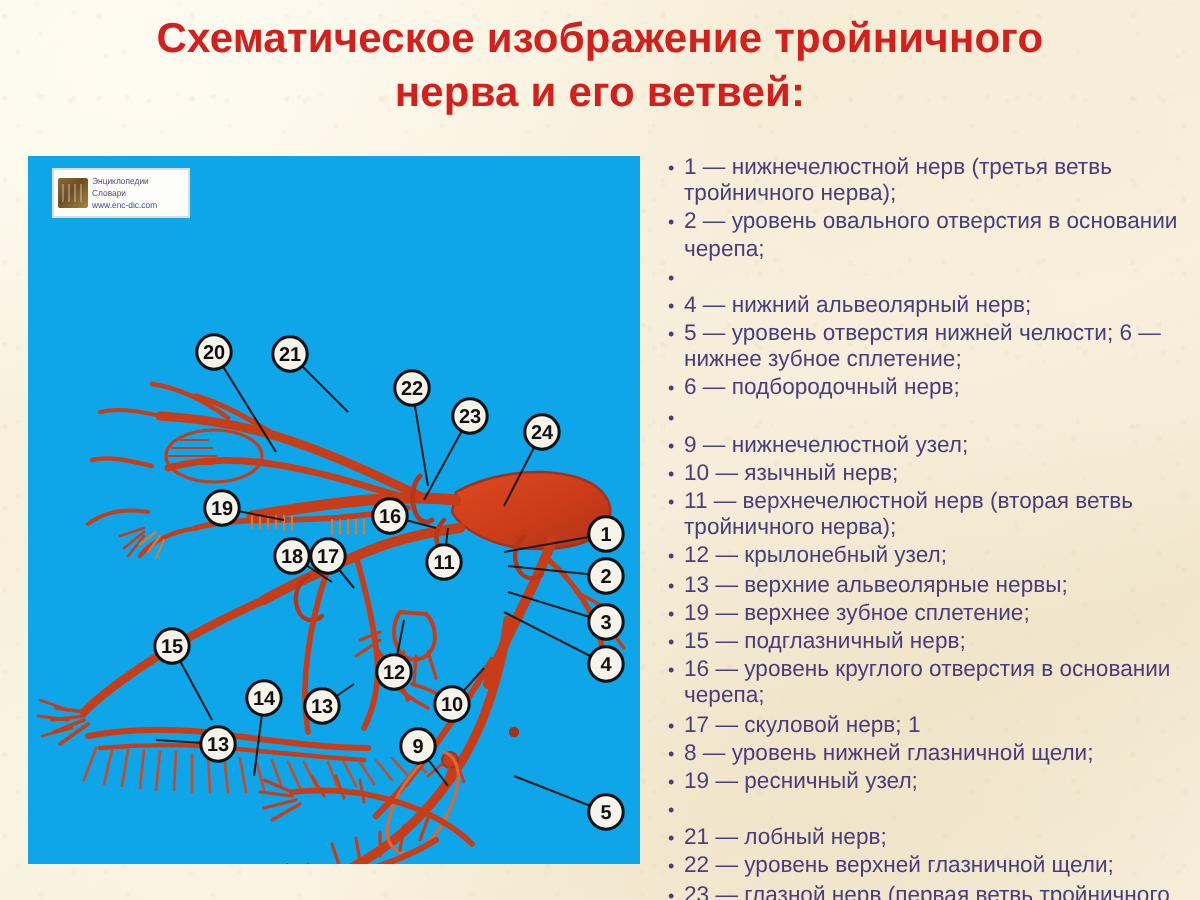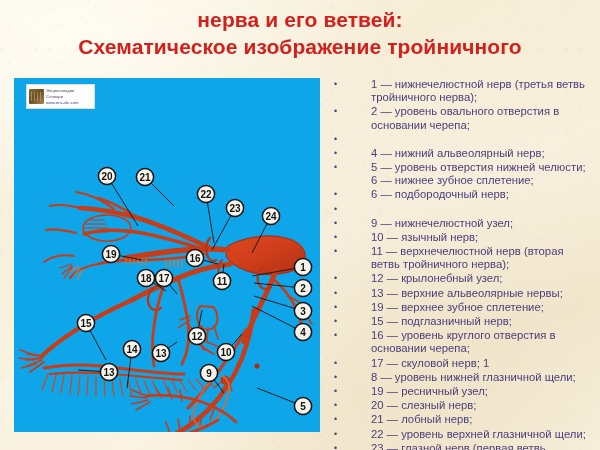--- a/index.html
+++ b/index.html
@@ -140,31 +140,30 @@
     line-height: 13px;
     padding-left: 4px;
     box-sizing: border-box;
   }
   .legend-text {
     color: #4a3d7c;
     font-size: 11.3px;
     line-height: 13.2px;
     font-family: "Liberation Sans", sans-serif;
     padding-right: 4px;
-    margin-left: 29px;
   }
 </style>
 </head>
 <body>
 
 <div class="paper-noise"></div>
 
 <div class="title">
+  <div>Схематическое изображение тройничного</div>
   <div>нерва и его ветвей:</div>
-  <div>Схематическое изображение тройничного</div>
 </div>
 
 <div class="diagram-panel">
 
   <svg class="diagram-svg" viewBox="0 0 306 354">
     <defs>
       <linearGradient id="nerveGrad" x1="0" y1="0" x2="1" y2="1">
         <stop offset="0%" stop-color="#dd4a22"></stop>
         <stop offset="55%" stop-color="#cc3c18"></stop>
         <stop offset="100%" stop-color="#b0331a"></stop>
@@ -486,21 +485,20 @@
     <div class="legend-item">
       <div class="legend-bullet">•</div>
       <div class="legend-text">8 — уровень нижней глазничной щели;</div>
     </div>
     <div class="legend-item">
       <div class="legend-bullet">•</div>
       <div class="legend-text">19 — ресничный узел;</div>
     </div>
     <div class="legend-item">
       <div class="legend-bullet">•</div>
-      <div class="legend-text">20 — слезный нерв;</div>
     </div>
     <div class="legend-item">
       <div class="legend-bullet">•</div>
       <div class="legend-text">21 — лобный нерв;</div>
     </div>
     <div class="legend-item">
       <div class="legend-bullet">•</div>
       <div class="legend-text">22 — уровень верхней глазничной щели;</div>
     </div>
     <div class="legend-item">

